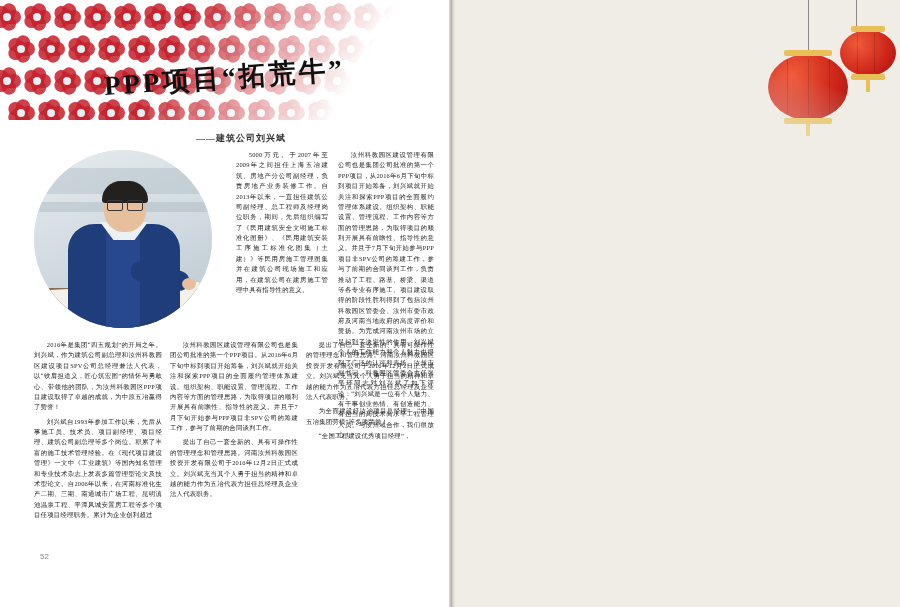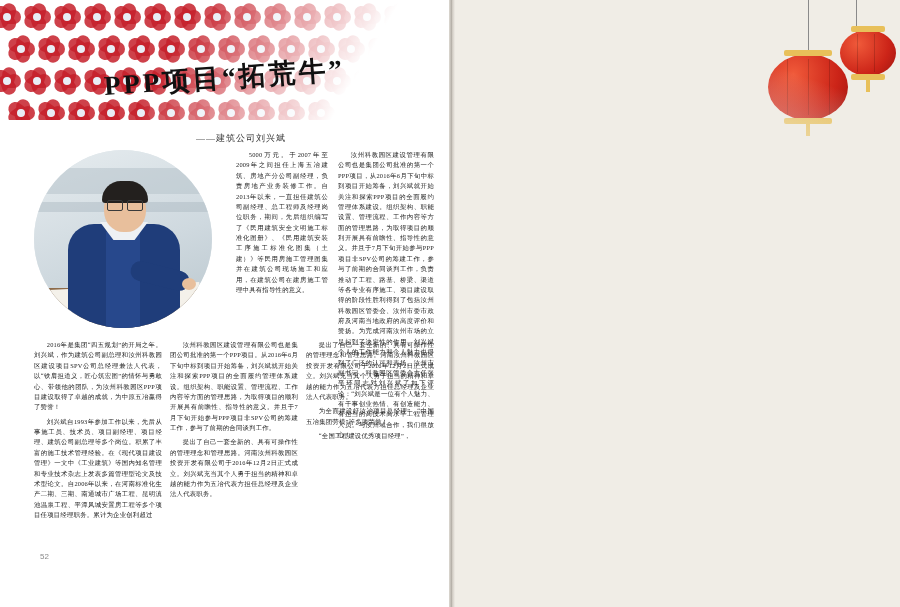--- a/index.html
+++ b/index.html
@@ -33,21 +33,21 @@
   .tag{position:absolute;left:96px;top:0;width:64px;height:52px;background:#c5202a;
     color:#fff;text-align:center;}
   .tag .pinyin{font-family:"Liberation Sans",sans-serif;font-size:7px;letter-spacing:1px;
     margin-top:6px;opacity:.95;}
   .tag .cn{font-size:17px;font-weight:bold;letter-spacing:2px;margin-top:3px;}
 
   
   .headline{position:absolute;left:104px;top:68px;width:330px;
     font-size:27px;font-weight:bold;color:#111;letter-spacing:3px;
     transform:rotate(-4deg);transform-origin:left center;white-space:nowrap;}
-  .byline{position:absolute;left:196px;top:132px;font-size:9px;color:#333;letter-spacing:1px;}
+  .byline{position:absolute;left:196px;top:132px;font-size:9px;color:#333;letter-spacing:1px;font-weight:bold;}
 
   
   .photo{position:absolute;left:34px;top:150px;width:178px;height:178px;border-radius:50%;
     overflow:hidden;background:#dfe6ea;}
   .ph-wall{position:absolute;inset:0;background:linear-gradient(160deg,#e6ecef 0%,#cfd9df 55%,#b9c6cd 100%);}
   .ph-shelf{position:absolute;left:0;top:18px;width:100%;height:26px;background:#b7c3ca;opacity:.55;}
   .ph-shelf2{position:absolute;left:0;top:52px;width:100%;height:10px;background:#a9b6be;opacity:.45;}
   .ph-desk{position:absolute;left:0;bottom:0;width:100%;height:40px;background:#8d6b4a;}
   .ph-paper{position:absolute;left:16px;bottom:16px;width:150px;height:26px;background:#f4f1ea;transform:rotate(-3deg);}
   .ph-body{position:absolute;left:34px;top:74px;width:112px;height:104px;border-radius:26px 26px 0 0;

